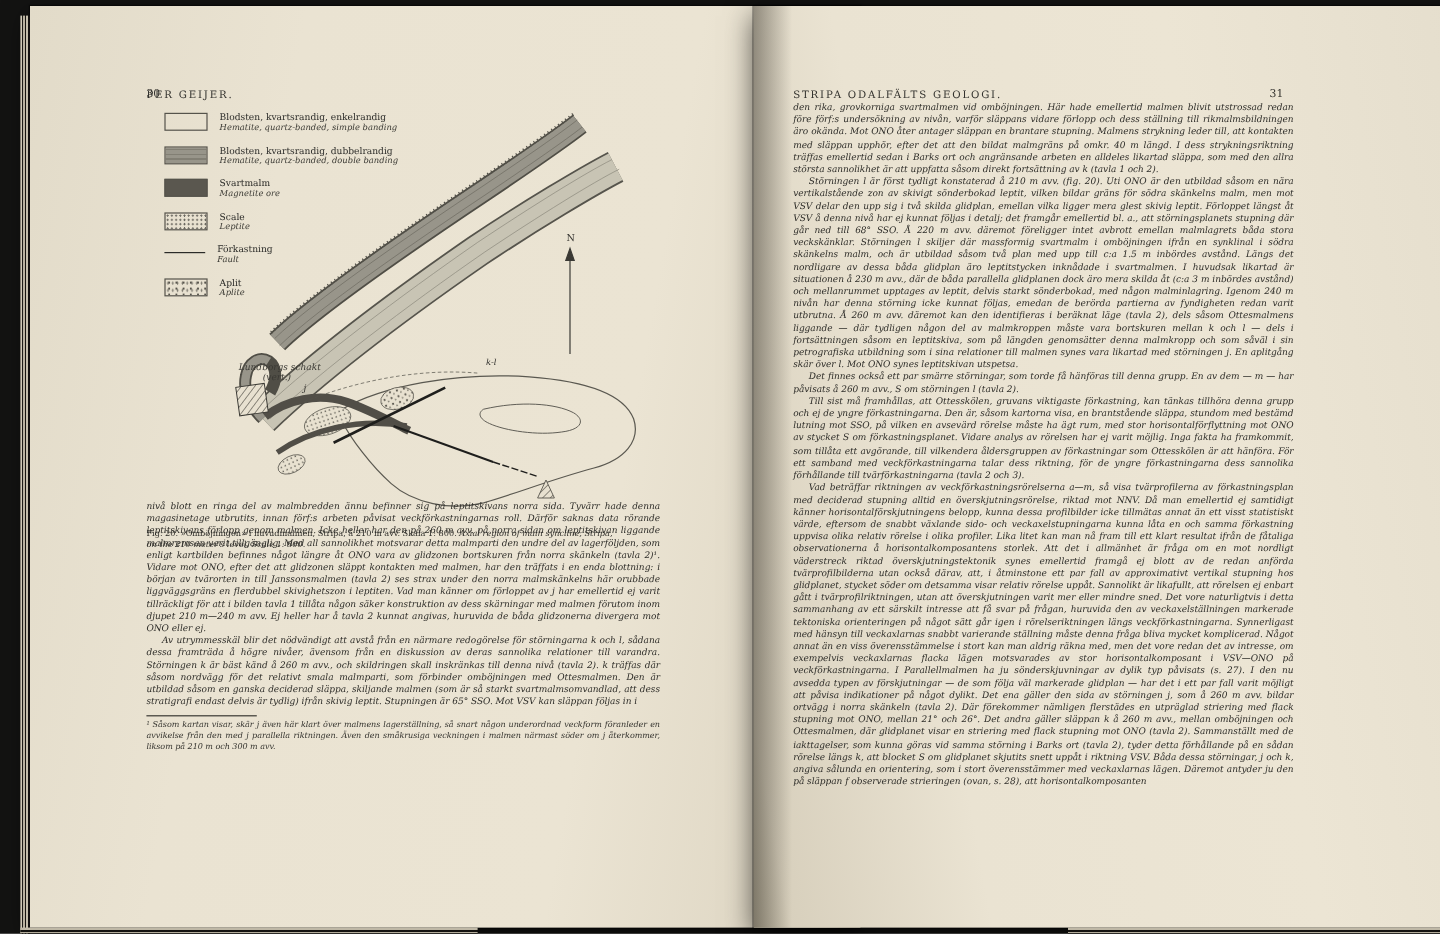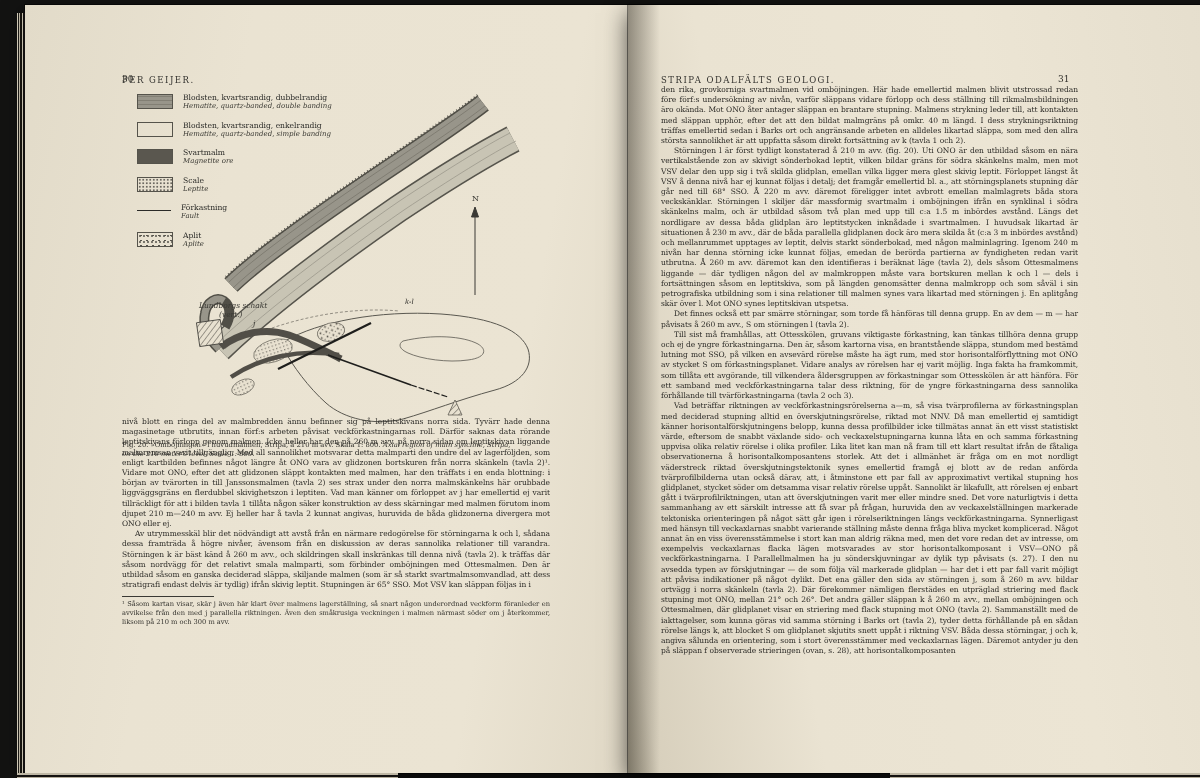--- a/index.html
+++ b/index.html
@@ -21,21 +21,21 @@
     background:repeating-linear-gradient(0deg,#c9c2b0 0 1px,#1a1813 1px 2.5px,#b3ac9b 2.5px 3.5px,#141210 3.5px 5px,#bfb8a6 5px 7px);}
   .es-r{right:-9px;top:6px;bottom:-5px;width:9px;
     background:repeating-linear-gradient(90deg,#131110 0 1.5px,#c4bdab 1.5px 2.5px,#16140f 2.5px 4px,#b8b1a0 4px 5px,#1d1b17 5px 6.5px,#cfc8b6 6.5px 7.5px,#131110 7.5px 9px);}
   .es-rb{right:-9px;bottom:-7px;width:60%;height:7px;
     background:repeating-linear-gradient(0deg,#c9c2b0 0 1px,#1a1813 1px 2.5px,#b3ac9b 2.5px 3.5px,#141210 3.5px 5px,#bfb8a6 5px 7px);}
   .runhead{position:absolute;top:70px;font-size:8.5px;letter-spacing:1.5px;color:#33322e;}
   .pgnum{position:absolute;top:69px;font-size:9px;color:#33322e;}
   .col-left{left:97px;width:428px;}
   .col-right{left:33px;width:417px;}
   .centered{}
-  .body{position:absolute;font-size:7.5px;line-height:10.2px;text-align:justify;color:#2d2c28;letter-spacing:-0.03px;}
+  .body{position:absolute;font-size:7.5px;line-height:10.2px;text-align:justify;color:#2d2c28;letter-spacing:-0.03px;font-style:italic;}
   .body p{margin:0;}
   .body p.ind{text-indent:13px;}
   .fnrule{width:92px;border-top:0.8px solid #3a3934;margin:6px 0 3px 0;}
   .footnote{font-size:6.7px;line-height:8.6px;text-align:justify;color:#34332e;}
   .legend{position:absolute;left:112px;top:88px;width:215px;}
   .lg-item{display:flex;margin-bottom:10px;}
   .lg-sw{width:34px;height:13px;border:0.8px solid #55534b;flex:0 0 auto;margin-right:10px;margin-top:1px;}
   .sw-double{background:repeating-linear-gradient(0deg,#98958a 0 3px,#827f74 3px 4px);}
   .sw-simple{background:repeating-linear-gradient(0deg,#c8c4b4 0 3.5px,#b2aე9d 3.5px 4.5px),#c8c4b4;}
   .sw-magnet{background:#5a574f;}
@@ -128,31 +128,31 @@
         <text x="96" y="219" font-size="7.5" font-style="italic" fill="#3a3934" font-family="DejaVu Serif, serif">Lundborgs schakt</text>
         <text x="116" y="228" font-size="7.5" font-style="italic" fill="#3a3934" font-family="DejaVu Serif, serif">(vert.)</text>
       </g>
 
       <text x="150" y="237" font-size="7.5" font-style="italic" fill="#33322e" font-family="DejaVu Serif, serif">j</text>
       <text x="302" y="215" font-size="7" font-style="italic" fill="#33322e" font-family="DejaVu Serif, serif">k-l</text>
     </svg>
 
     <div class="legend">
       <div class="lg-item">
+        <div class="lg-sw sw-simple"></div>
+        <div>
+            <div class="lg-sv">Blodsten, kvartsrandig, enkelrandig</div>
+             <div class="lg-en">Hematite, quartz-banded, simple banding</div>
+          </div>
+      </div>
+      <div class="lg-item">
         <div class="lg-sw sw-double"></div>
         <div>
             <div class="lg-sv">Blodsten, kvartsrandig, dubbelrandig</div>
              <div class="lg-en">Hematite, quartz-banded, double banding</div>
-          </div>
-      </div>
-      <div class="lg-item">
-        <div class="lg-sw sw-simple"></div>
-        <div>
-            <div class="lg-sv">Blodsten, kvartsrandig, enkelrandig</div>
-             <div class="lg-en">Hematite, quartz-banded, simple banding</div>
           </div>
       </div>
       <div class="lg-item">
         <div class="lg-sw sw-magnet"></div>
         <div>
             <div class="lg-sv">Svartmalm</div>
              <div class="lg-en">Magnetite ore</div>
           </div>
       </div>
       <div class="lg-item">

